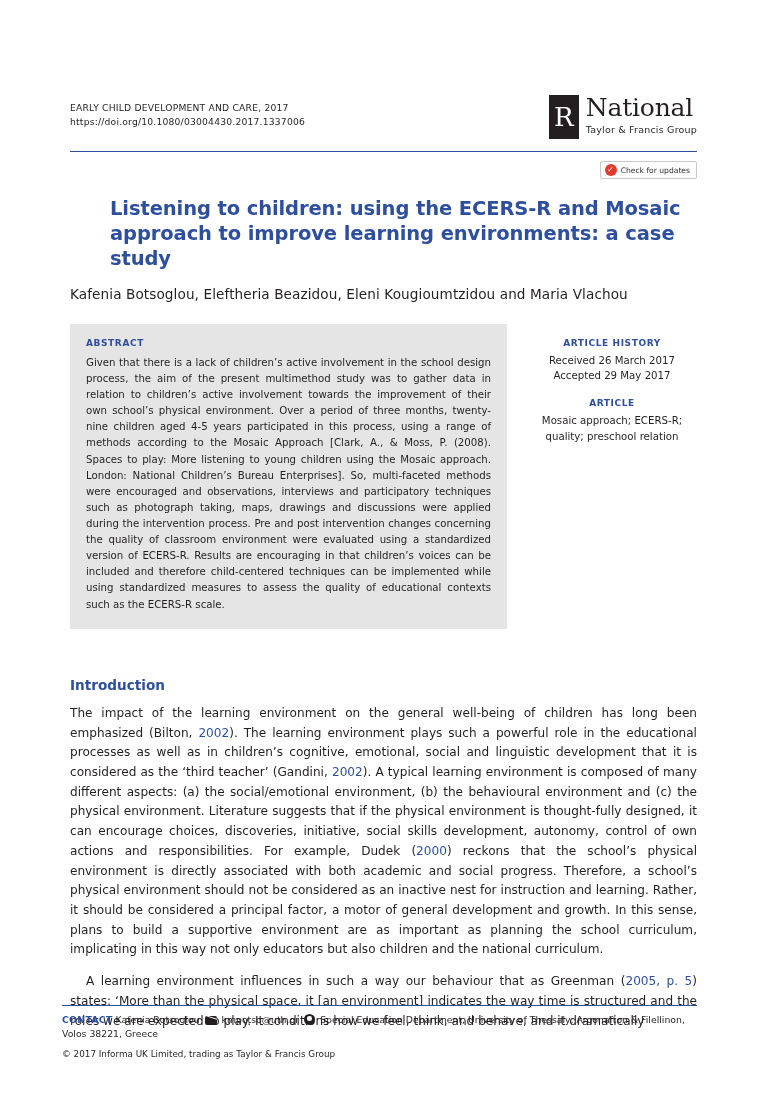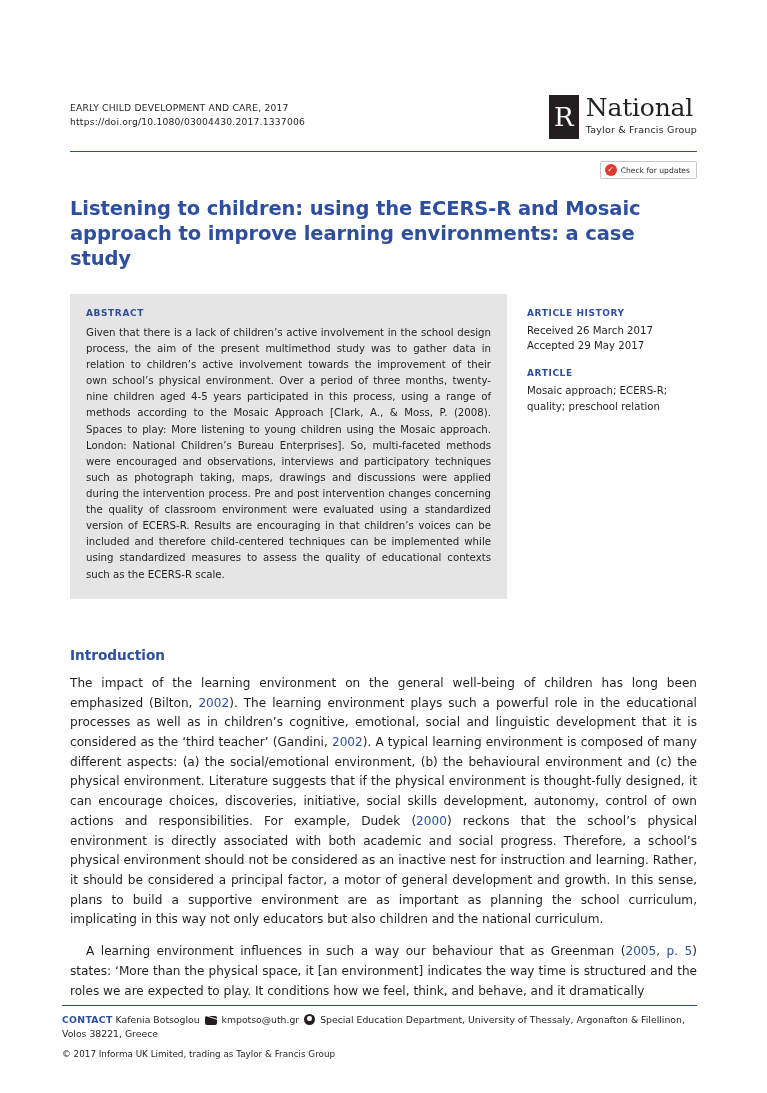--- a/index.html
+++ b/index.html
@@ -110,20 +110,21 @@
   }
 
   
   .title {
     margin-top: 18px;
     font-size: 19.5px;
     line-height: 1.28;
     color: #2d4f9e;
     font-weight: bold;
     letter-spacing: -0.1px;
+    margin-left: 40px;
   }
   .authors {
     margin-top: 14px;
     font-size: 13.6px;
     color: #231f20;
     letter-spacing: 0.1px;
   }
   .affiliation {
     margin-top: 13px;
     font-size: 10.3px;
@@ -151,20 +152,21 @@
   }
   .abstract-text {
     font-size: 10.2px;
     line-height: 1.58;
     text-align: justify;
     color: #231f20;
   }
   .meta-col {
     width: 170px;
     padding-top: 14px;
+    text-align: center;
   }
   .meta-label {
     font-size: 9px;
     font-weight: bold;
     color: #2d4f9e;
     letter-spacing: 0.6px;
     margin-bottom: 5px;
   }
   .meta-text {
     font-size: 10.2px;
@@ -278,20 +280,21 @@
   <div class="rule"></div>
 
   <div class="cfu-row">
     <div class="cfu-badge">
       <span class="cfu-icon">✓</span>
       <span class="cfu-text">Check for updates</span>
     </div>
   </div>
 
   <h1 class="title">Listening to children: using the ECERS-R and Mosaic approach to improve learning environments: a case study</h1>
+  <div class="authors">Kafenia Botsoglou, Eleftheria Beazidou, Eleni Kougioumtzidou and Maria Vlachou</div>
 
   <div class="abstract-row">
     <div class="abstract-box">
       <div class="abstract-label">ABSTRACT</div>
       <div class="abstract-text">Given that there is a lack of children’s active involvement in the school design process, the aim of the present multimethod study was to gather data in relation to children’s active involvement towards the improvement of their own school’s physical environment. Over a period of three months, twenty-nine children aged 4-5 years participated in this process, using a range of methods according to the Mosaic Approach [Clark, A., &amp; Moss, P. (2008). Spaces to play: More listening to young children using the Mosaic approach. London: National Children’s Bureau Enterprises]. So, multi-faceted methods were encouraged and observations, interviews and participatory techniques such as photograph taking, maps, drawings and discussions were applied during the intervention process. Pre and post intervention changes concerning the quality of classroom environment were evaluated using a standardized version of ECERS-R. Results are encouraging in that children’s voices can be included and therefore child-centered techniques can be implemented while using standardized measures to assess the quality of educational contexts such as the ECERS-R scale.</div>
     </div>
     <div class="meta-col">
       <div class="meta-group">
         <div class="meta-label">ARTICLE HISTORY</div>
         <div class="meta-text">Received 26 March 2017</div>

